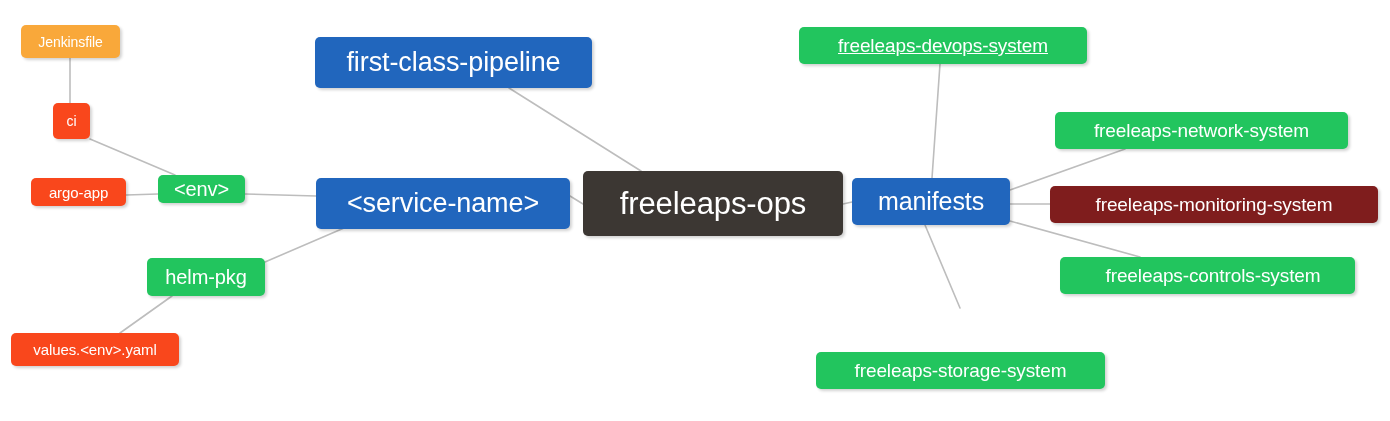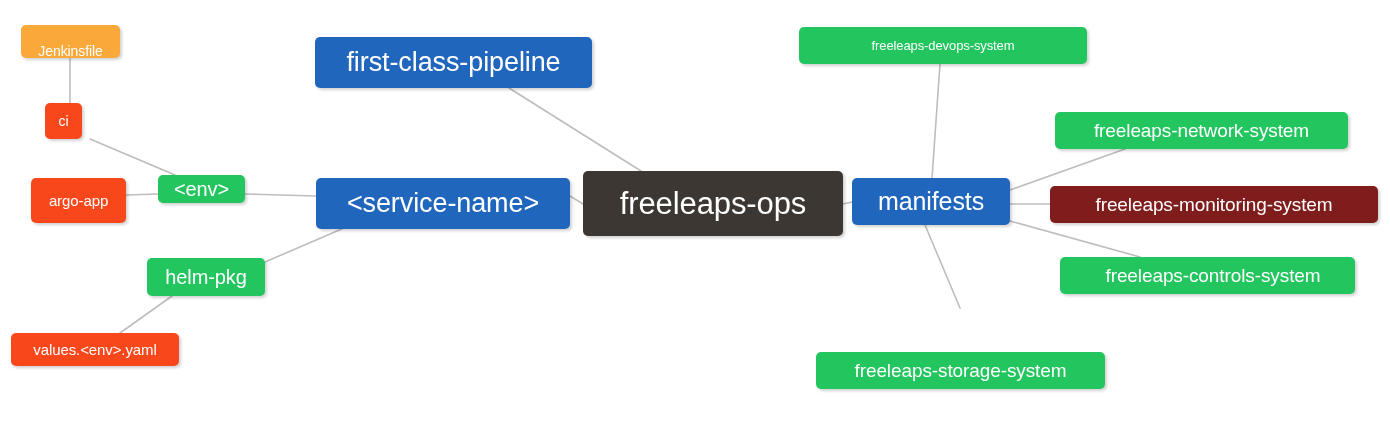--- a/index.html
+++ b/index.html
@@ -60,27 +60,27 @@
       <line x1="175" y1="175" x2="90" y2="139" stroke="#bdbdbd" stroke-width="1.6" stroke-linecap="round"></line>
       <line x1="70" y1="103" x2="70" y2="58" stroke="#bdbdbd" stroke-width="1.6" stroke-linecap="round"></line>
       <line x1="172" y1="296" x2="120" y2="333" stroke="#bdbdbd" stroke-width="1.6" stroke-linecap="round"></line>
       <line x1="932" y1="178" x2="940" y2="64" stroke="#bdbdbd" stroke-width="1.6" stroke-linecap="round"></line>
       <line x1="1010" y1="190" x2="1125" y2="149" stroke="#bdbdbd" stroke-width="1.6" stroke-linecap="round"></line>
       <line x1="1010" y1="204" x2="1050" y2="204" stroke="#bdbdbd" stroke-width="1.6" stroke-linecap="round"></line>
       <line x1="1010" y1="221" x2="1140" y2="257" stroke="#bdbdbd" stroke-width="1.6" stroke-linecap="round"></line>
       <line x1="925" y1="225" x2="960" y2="308" stroke="#bdbdbd" stroke-width="1.6" stroke-linecap="round"></line>
     </svg>
   <div id="node-layer">
-      <div class="node" style="left: 21px; top: 25px; width: 99px; height: 33px; background: rgb(249, 168, 58); font-size: 14px; align-items: flex-end;">
+      <div class="node" style="left: 21px; top: 25px; width: 99px; height: 33px; background: rgb(249, 168, 58); font-size: 14px;">
         <span class="node-label">Jenkinsfile</span>
       </div>
-      <div class="node" style="left: 45px; top: 103px; width: 37px; height: 36px; background: rgb(249, 71, 28); font-size: 14px;">
+      <div class="node" style="left: 53px; top: 103px; width: 37px; height: 36px; background: rgb(249, 71, 28); font-size: 14px;">
         <span class="node-label">ci</span>
       </div>
-      <div class="node" style="left: 31px; top: 178px; width: 95px; height: 45px; background: rgb(249, 71, 28); font-size: 15px;">
+      <div class="node" style="left: 31px; top: 178px; width: 95px; height: 28px; background: rgb(249, 71, 28); font-size: 15px;">
         <span class="node-label">argo-app</span>
       </div>
       <div class="node" style="left: 158px; top: 175px; width: 87px; height: 28px; background: rgb(34, 197, 94); font-size: 20px;">
         <span class="node-label">&lt;env&gt;</span>
       </div>
       <div class="node" style="left: 147px; top: 258px; width: 118px; height: 38px; background: rgb(34, 197, 94); font-size: 20px;">
         <span class="node-label">helm-pkg</span>
       </div>
       <div class="node" style="left: 11px; top: 333px; width: 168px; height: 33px; background: rgb(249, 71, 28); font-size: 15px;">
         <span class="node-label">values.&lt;env&gt;.yaml</span>
@@ -90,21 +90,21 @@
       </div>
       <div class="node" style="left: 316px; top: 171px; width: 254px; height: 51px; background: rgb(33, 102, 189); font-size: 27px; margin-top: 7px;">
         <span class="node-label">&lt;service-name&gt;</span>
       </div>
       <div class="node" style="left: 583px; top: 171px; width: 260px; height: 65px; background: rgb(60, 55, 51); font-size: 31px;">
         <span class="node-label">freeleaps-ops</span>
       </div>
       <div class="node" style="left: 852px; top: 178px; width: 158px; height: 47px; background: rgb(33, 102, 189); font-size: 25px; text-align: center;">
         <span class="node-label">manifests</span>
       </div>
-      <div class="node" style="left: 799px; top: 27px; width: 288px; height: 37px; background: rgb(34, 197, 94); font-size: 13px;">
+      <div class="node" style="left: 799px; top: 27px; width: 288px; height: 37px; background: rgb(34, 197, 94); font-size: 19px; text-decoration: underline;">
         <span class="node-label">freeleaps-devops-system</span>
       </div>
       <div class="node" style="left: 1055px; top: 112px; width: 293px; height: 37px; background: rgb(34, 197, 94); font-size: 19px;">
         <span class="node-label">freeleaps-network-system</span>
       </div>
       <div class="node" style="left: 1050px; top: 186px; width: 328px; height: 37px; background: #7f1d1d; font-size: 19px;">
         <span class="node-label">freeleaps-monitoring-system</span>
       </div>
       <div class="node" style="left: 1060px; top: 257px; width: 295px; height: 37px; background: rgb(34, 197, 94); font-size: 19px; padding-left: 23px;">
         <span class="node-label">freeleaps-controls-system</span>

